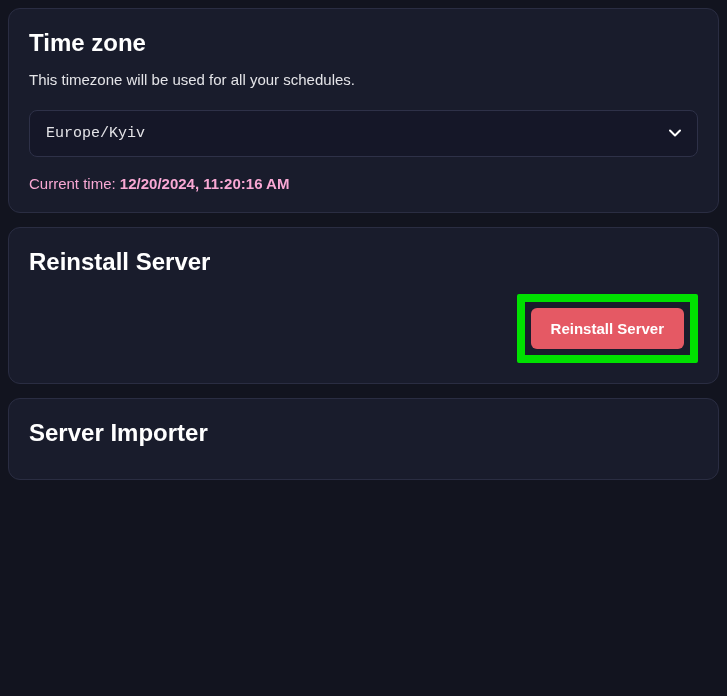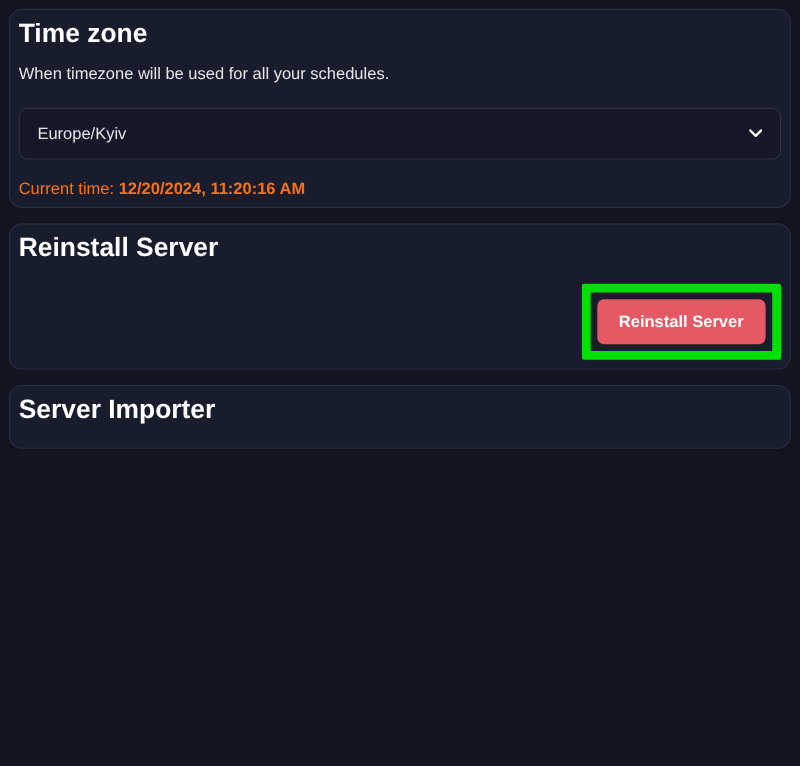--- a/index.html
+++ b/index.html
@@ -11,41 +11,42 @@
       background: #12141f;
       font-family: -apple-system, BlinkMacSystemFont, 'Segoe UI', Arial, sans-serif;
       color: #ffffff;
       padding: 8px;
       width: 727px;
     }
     .card {
       background: #191c2c;
       border: 1px solid #2a2d42;
       border-radius: 12px;
-      padding: 8px;
+      padding: 20px;
       margin-bottom: 14px;
     }
     .card-title {
       font-size: 24px;
       font-weight: 700;
       margin-bottom: 12px;
       color: #ffffff;
     }
     .card-desc {
       font-size: 15px;
       line-height: 1.5;
       color: #e4e4e8;
       margin-bottom: 18px;
     }
     .card-desc .bold {
       font-weight: 700;
     }
     .select-wrapper {
       position: relative;
       margin-bottom: 18px;
+      font-family: Liberation Mono, monospace;
     }
     .select {
       width: 100%;
       background: #151728;
       border: 1px solid #2e3148;
       border-radius: 8px;
       padding: 14px 16px;
       color: #e4e4e8;
       font-size: 15px;
       cursor: pointer;
@@ -59,21 +60,21 @@
       display: flex;
       align-items: center;
       justify-content: center;
     }
     .chevron svg {
       width: 12px;
       height: 8px;
     }
     .current-time {
       font-size: 15px;
-      color: #f97316;
+      color: #f9a8d4;
     }
     .current-time .bold-time {
       font-weight: 700;
     }
     .card-footer {
       display: flex;
       justify-content: flex-end;
       margin-top: 18px;
     }
     .btn {
@@ -94,21 +95,21 @@
     }
     .card:last-of-type {
       margin-bottom: 0;
     }
   </style>
 </head>
 <body>
 
 <div class="card">
   <h2 class="card-title">Time zone</h2>
-  <p class="card-desc">When timezone will be used for all your schedules.</p>
+  <p class="card-desc">This timezone will be used for all your schedules.</p>
   <div class="select-wrapper">
     <div class="select">
       <span>Europe/Kyiv</span>
       <span class="chevron">
         <svg viewBox="0 0 12 8" fill="none">
             <path d="M1 1.5L6 6.5L11 1.5" stroke="#ffffff" stroke-width="2" stroke-linecap="round" stroke-linejoin="round"></path>
           </svg>
       </span>
     </div>
   </div>

